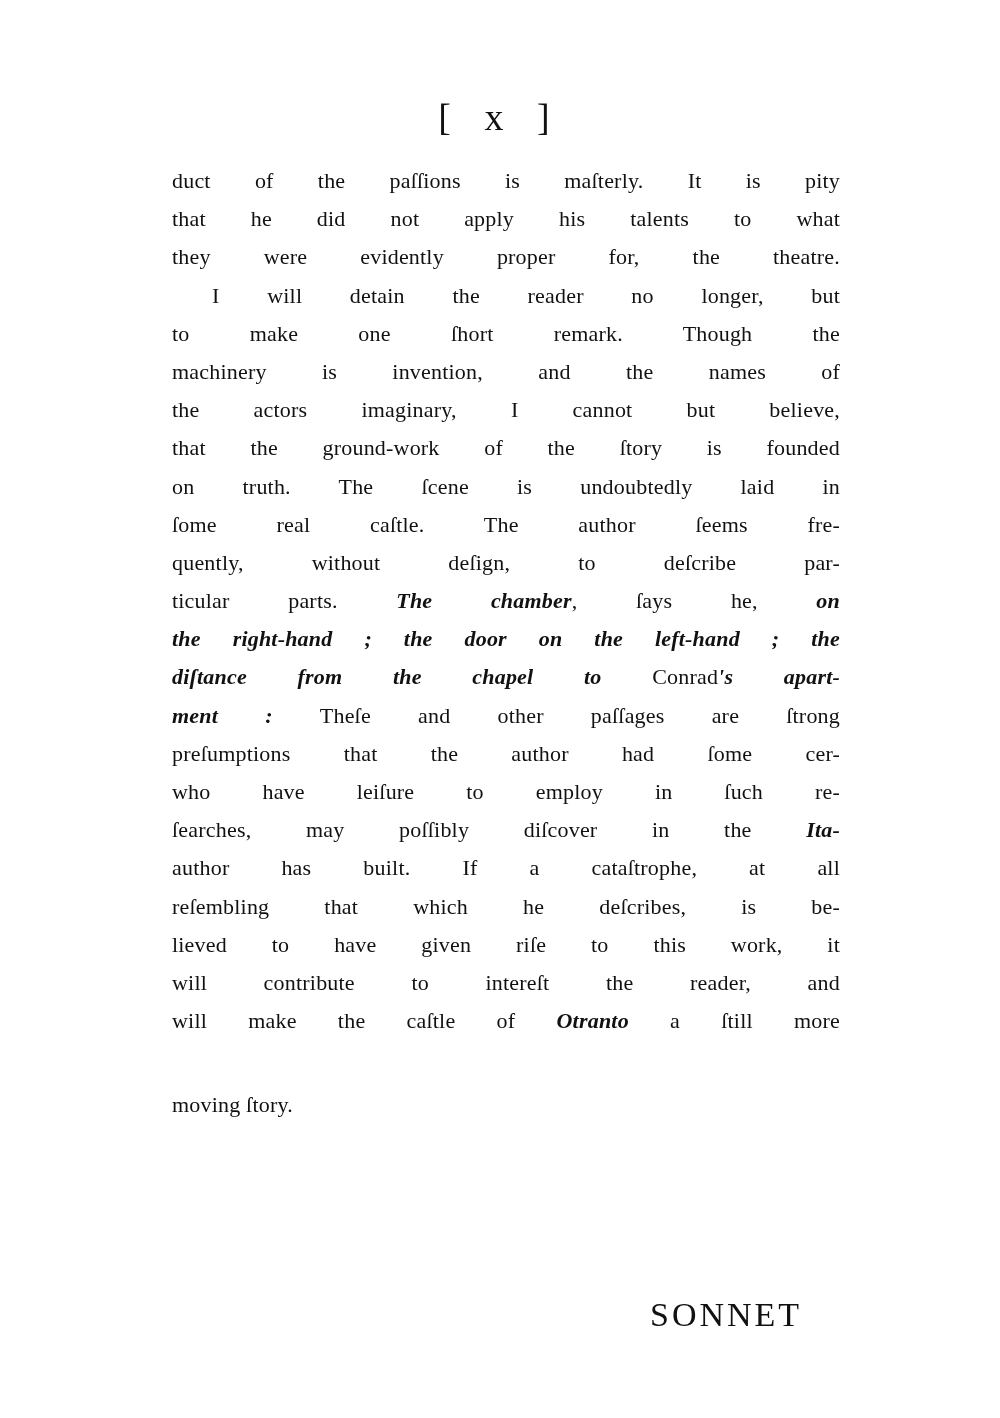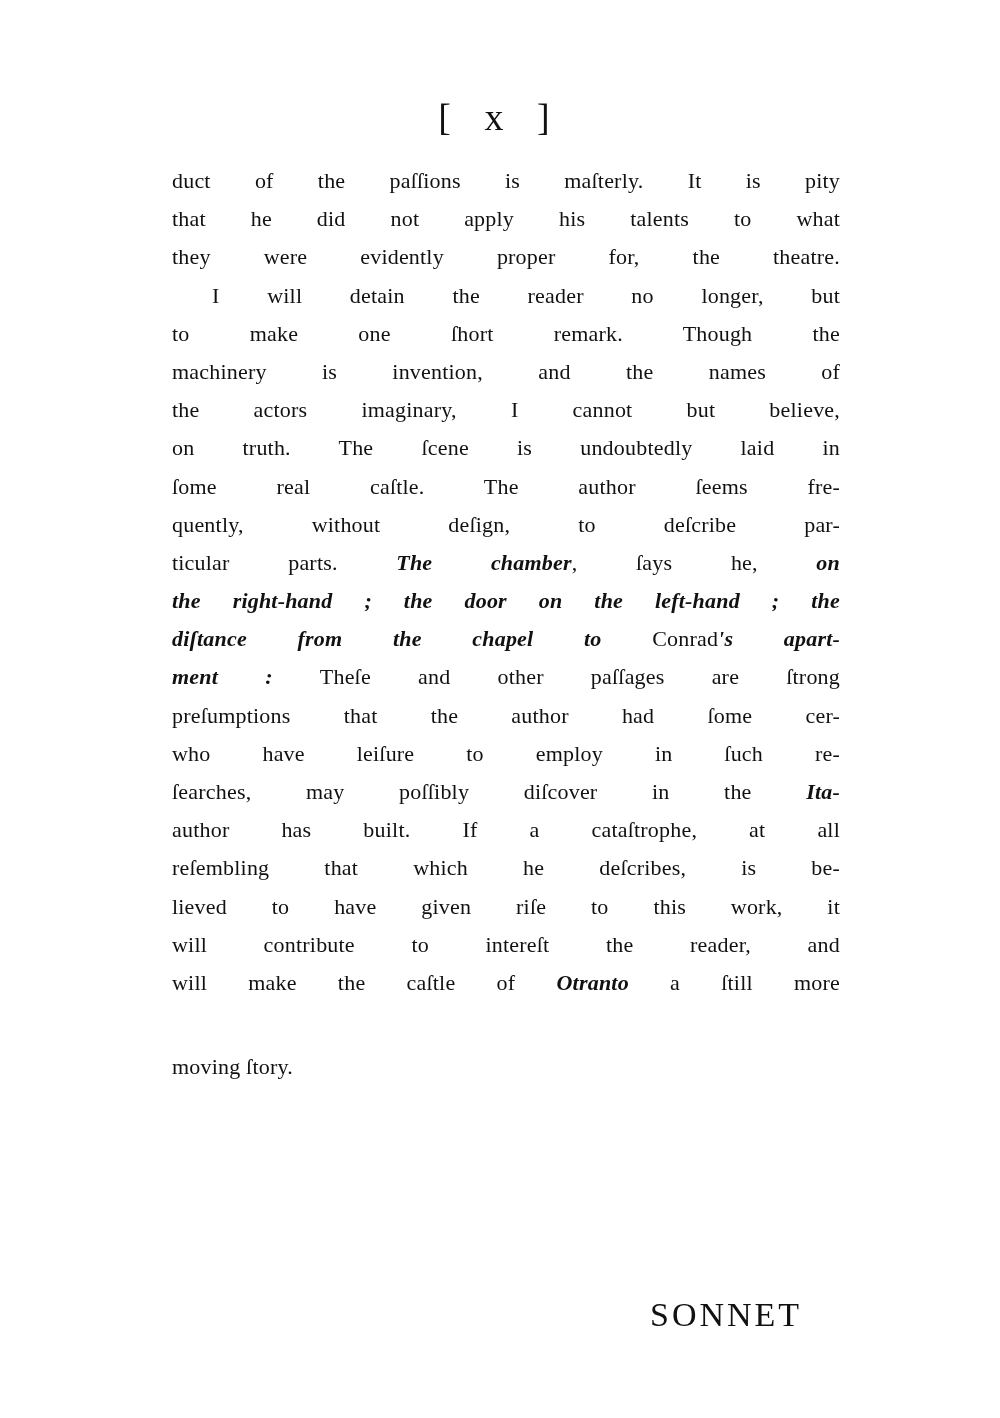--- a/index.html
+++ b/index.html
@@ -39,20 +39,21 @@
 <div class="page-number">[ x ]</div>
 
 <div class="body-text" id="body-text">
     <span class="line"><span>duct of the paſſions is maſterly.  It is pity</span></span>
     <span class="line"><span>that he did not apply his talents to what</span></span>
     <span class="line"><span>they were evidently proper for, the theatre.</span></span>
     <span class="line indent"><span>I will detain the reader no longer, but</span></span>
     <span class="line"><span>to make one ſhort remark.  Though the</span></span>
     <span class="line"><span>machinery is invention, and the names of</span></span>
     <span class="line"><span>the actors imaginary, I cannot but believe,</span></span>
+    <span class="line"><span>that the ground-work of the ſtory is founded</span></span>
     <span class="line"><span>on truth.  The ſcene is undoubtedly laid in</span></span>
     <span class="line"><span>ſome real caſtle.  The author ſeems fre-</span></span>
     <span class="line"><span>quently, without deſign, to deſcribe par-</span></span>
     <span class="line"><span>ticular parts.  </span><i>The chamber</i><span>, ſays he, </span><i>on</i></span>
     <span class="line"><i>the right-hand ; the door on the left-hand ; the</i></span>
     <span class="line"><i>diſtance from the chapel to </i><span>Conrad</span><i>'s apart-</i></span>
     <span class="line"><i>ment : </i><span>Theſe and other paſſages are ſtrong</span></span>
     <span class="line"><span>preſumptions that the author had ſome cer-</span></span>
     <span class="line"><span>who have leiſure to employ in ſuch re-</span></span>
     <span class="line"><span>ſearches, may poſſibly diſcover in the </span><i>Ita-</i></span>

